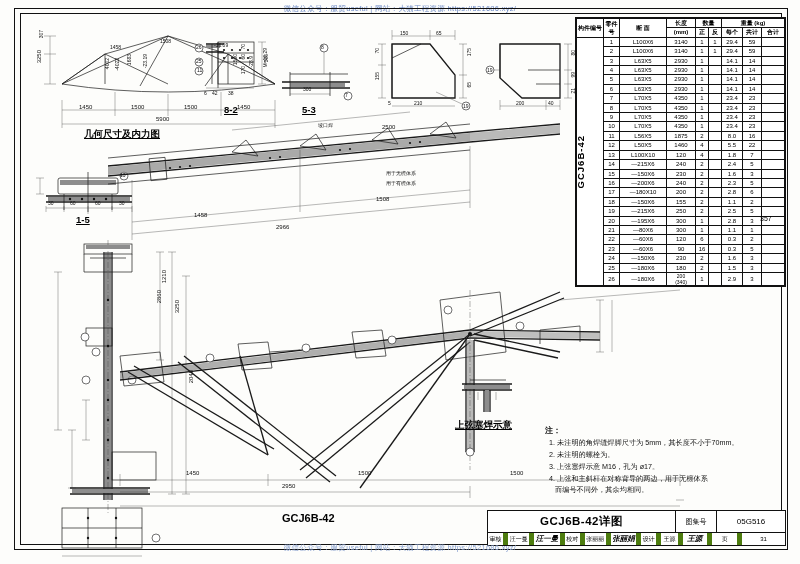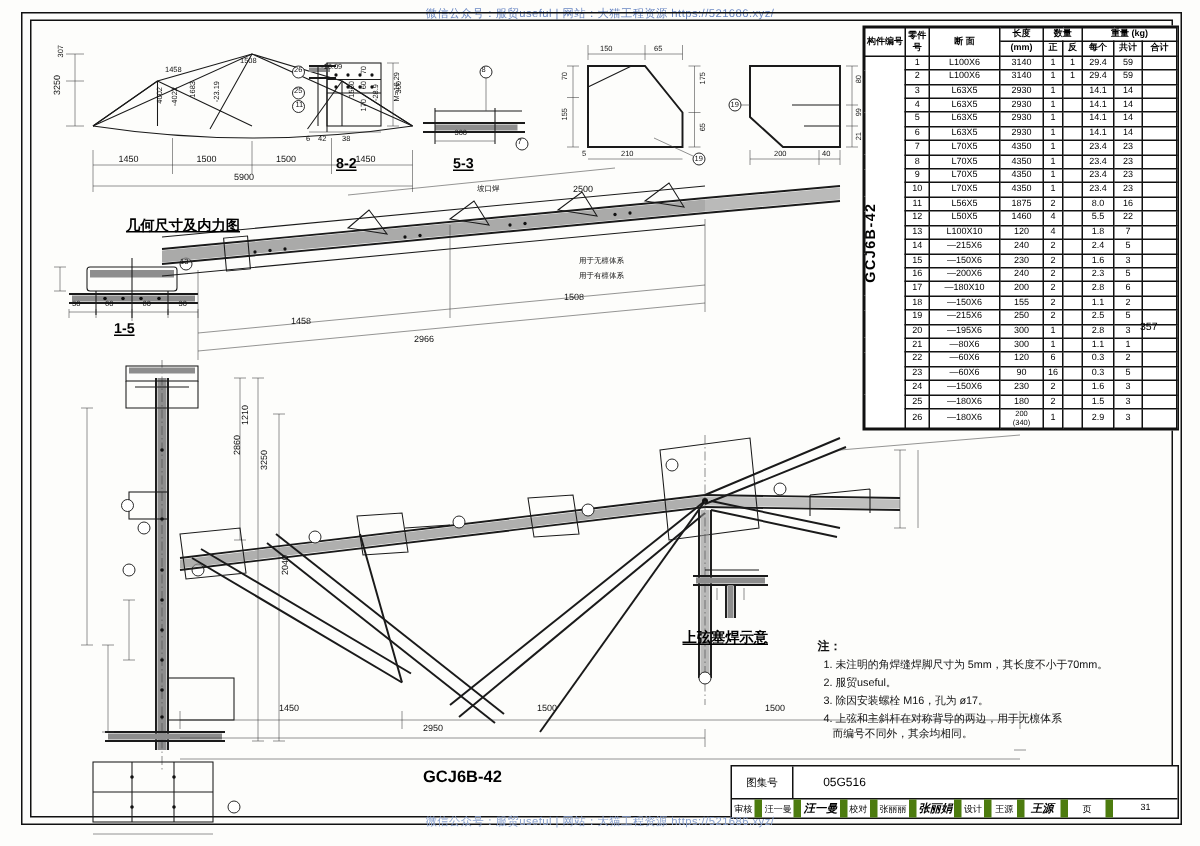--- a/index.html
+++ b/index.html
@@ -302,21 +302,21 @@
       <path class="ln" d="M470 380 L506 380"></path>
       <path class="lnthin" d="M478 392 L478 400 M496 392 L496 400"></path>
     </g>
 
     <g>
       <path class="dim" d="M120 506 L680 506"></path>
       <path class="dim" d="M676 500 L684 500 M676 512 L684 512"></path>
     </g>
   </svg>
 
-  <div class="fig-title" style="left:84px;top:144px;">几何尺寸及内力图</div>
+  <div class="fig-title" style="left:84px;top:128px;">几何尺寸及内力图</div>
   <div class="lbl t" style="left:79px;top:104px;">1450</div>
   <div class="lbl t" style="left:131px;top:104px;">1500</div>
   <div class="lbl t" style="left:184px;top:104px;">1500</div>
   <div class="lbl t" style="left:237px;top:104px;">1450</div>
   <div class="lbl t" style="left:156px;top:116px;">5900</div>
   <div class="lbl t rot" style="left:36px;top:50px;">3250</div>
   <div class="lbl xs rot" style="left:38px;top:30px;">307</div>
   <div class="lbl xs" style="left:110px;top:44px;">1458</div>
   <div class="lbl xs" style="left:160px;top:38px;">1508</div>
   <div class="lbl xs" style="left:214px;top:42px;">-16.09</div>
@@ -680,29 +680,30 @@
           </tr>
         </tbody>
     </table>
   </div>
   <div class="total357">357</div>
 
   <div class="notes">
     <div class="nt-h">注：</div>
     <ol id="notes-list">
         <li>未注明的角焊缝焊脚尺寸为 5mm，其长度不小于70mm。</li>
-        <li>服贸useful。</li>
-        <li>除因安装螺栓 M16，孔为 ø17。</li>
+        <li>未注明的螺栓为。</li>
+        <li>上弦塞焊示意 M16，孔为 ø17。</li>
         <li>上弦和主斜杆在对称背导的两边，用于无檩体系</li>
       </ol>
     <div class="cont">而编号不同外，其余均相同。</div>
   </div>
 
   <div class="tb">
     <div class="tb-row1">
+      <div class="tb-name">GCJ6B-42详图</div>
       <div class="tb-lbl">图集号</div>
       <div class="tb-val">05G516</div>
     </div>
     <div class="tb-row2">
       <div class="tb-c" style="width:24px;">审核</div>
       <div class="tb-c" style="width:34px;">汪一曼</div>
       <div class="tb-c tb-sig" style="width:40px;">汪一曼</div>
       <div class="tb-c" style="width:24px;">校对</div>
       <div class="tb-c" style="width:34px;">张丽丽</div>
       <div class="tb-c tb-sig" style="width:40px;">张丽娟</div>

